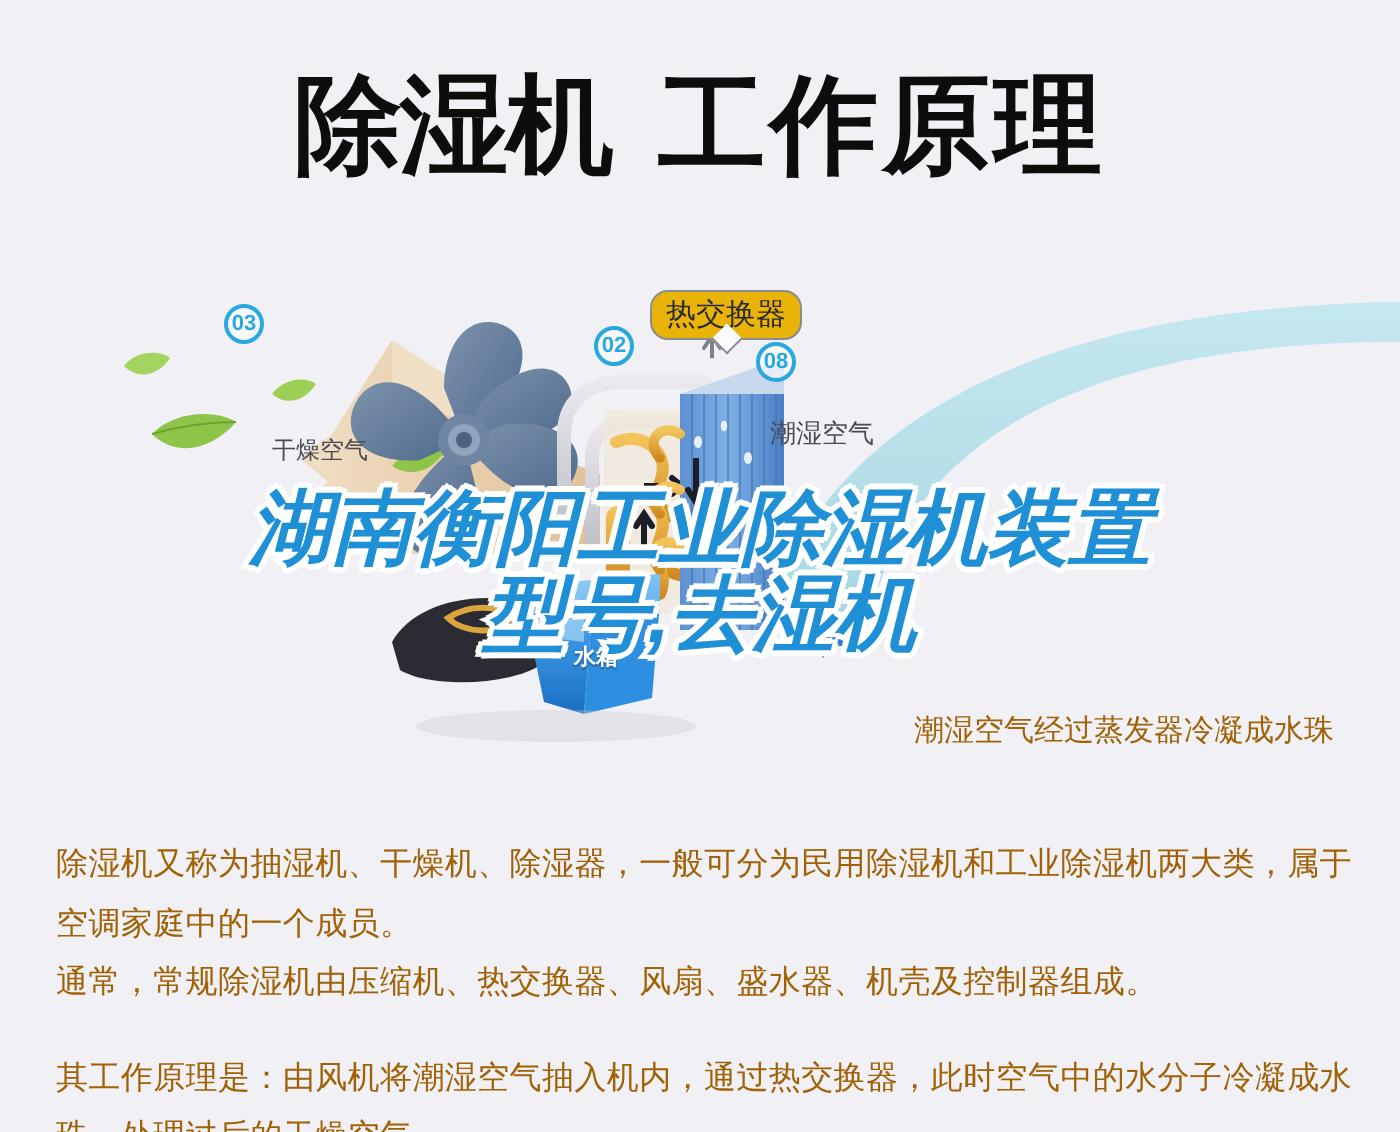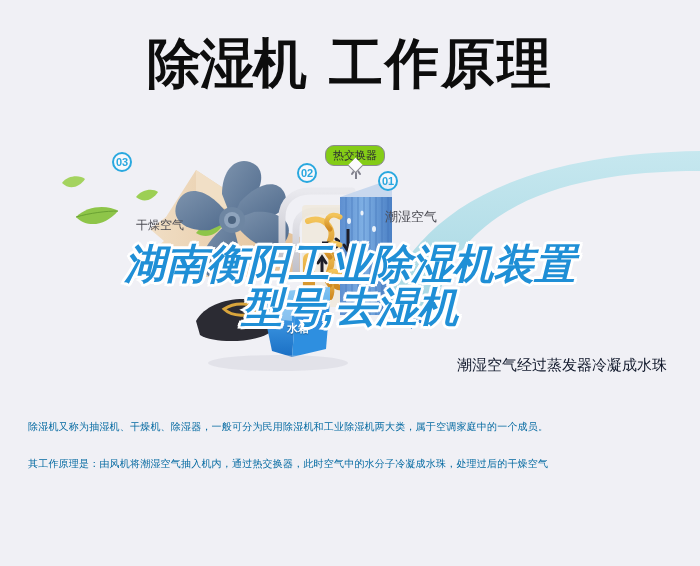--- a/index.html
+++ b/index.html
@@ -47,23 +47,23 @@
   .dlabel {
     position:absolute;
     font-size:12px;
     color:#4a4a52;
     white-space:nowrap;
   }
   .callout {
     position:absolute;
     border:1.5px solid #8a8a92;
     border-radius:9px;
-    background:#84cc16;
+    background:#eab308;
     padding:2px 7px;
-    font-size:11px;
+    font-size:15px;
     color:#2a2a32;
     white-space:nowrap;
   }
   .callout::after {
     content:"";
     position:absolute;
     left:50%; margin-left:-5px; bottom:-6px;
     width:10px; height:10px;
     background:#fbfbfd;
     border-right:1.5px solid #8a8a92;
@@ -89,21 +89,21 @@
   .step-row .badge-inline {
     position:static;
     width:19px; height:19px; border-radius:50%;
     border:2px solid #29a8df; color:#29a8df;
     font-size:10px; font-weight:bold;
     display:flex; align-items:center; justify-content:center;
     flex:0 0 auto;
     background:transparent;
   }
   .step-row .step-text {
-    font-size:15px; color:#0f172a; white-space:nowrap;
+    font-size:15px; color:#a16207; white-space:nowrap;
   }
 
   
   .overlay {
     position:absolute;
     left:0; top:243px; width:700px;
     text-align:center;
     pointer-events:none;
   }
   .overlay-line {
@@ -119,23 +119,23 @@
       3px 0 0 #fff, -3px 0 0 #fff, 0 3px 0 #fff, 0 -3px 0 #fff,
       2px 2px 0 #fff, -2px 2px 0 #fff, 2px -2px 0 #fff, -2px -2px 0 #fff;
   }
 
   
   .body-text {
     position:absolute; left:28px; top:418px; width:652px;
   }
   .para { margin-bottom:18px; }
   .para p {
-    font-size:10px;
+    font-size:16px;
     line-height:1.85;
-    color:#0369a1;
+    color:#a16207;
     letter-spacing:0.2px;
   }
 </style>
 </head>
 <body>
 
 <div class="header">
   <div class="header-title">
     <span class="t1">除湿机</span><span class="t2">工作原理</span>
   </div>
@@ -297,21 +297,21 @@
 
     <ellipse cx="278" cy="238" rx="70" ry="8" fill="#c9c9d4" opacity="0.35"></ellipse>
   </svg>
 
   <div class="badge" style="left:112px; top:27px;">03</div>
   <div class="dlabel" style="left:136px; top:92px;">干燥空气</div>
 
   <div class="badge" style="left:297px; top:22px;margin-top:16px;">02</div>
   <div class="callout" style="left:325px; top:20px;">热交换器</div>
 
-  <div class="badge" style="left:378px; top:46px;">01</div>
+  <div class="badge" style="left:378px; top:46px;">08</div>
   <div class="dlabel" style="left:385px; top:83px; font-size:13px;">潮湿空气</div>
 
   <div class="tank-label" style="left:287px; top:196px;">水箱</div>
 
   <div class="steps">
     <div class="step-row" style="visibility:hidden;">
       <div class="badge-inline">01</div>
       <div class="step-text">潮湿空气由下部进风口吸入机内</div>
     </div>
     <div class="step-row" style="margin-top:22px;">
@@ -326,17 +326,18 @@
 </div>
 
 <div class="overlay">
   <div class="overlay-line">湖南衡阳工业除湿机装置</div>
   <div class="overlay-line">型号,去湿机</div>
 </div>
 
 <div class="body-text">
   <div class="para">
     <p>除湿机又称为抽湿机、干燥机、除湿器，一般可分为民用除湿机和工业除湿机两大类，属于空调家庭中的一个成员。</p>
+    <p>通常，常规除湿机由压缩机、热交换器、风扇、盛水器、机壳及控制器组成。</p>
   </div>
   <div class="para">
     <p>其工作原理是：由风机将潮湿空气抽入机内，通过热交换器，此时空气中的水分子冷凝成水珠，处理过后的干燥空气</p>
   </div>
 </div>
 
 </body></html>

